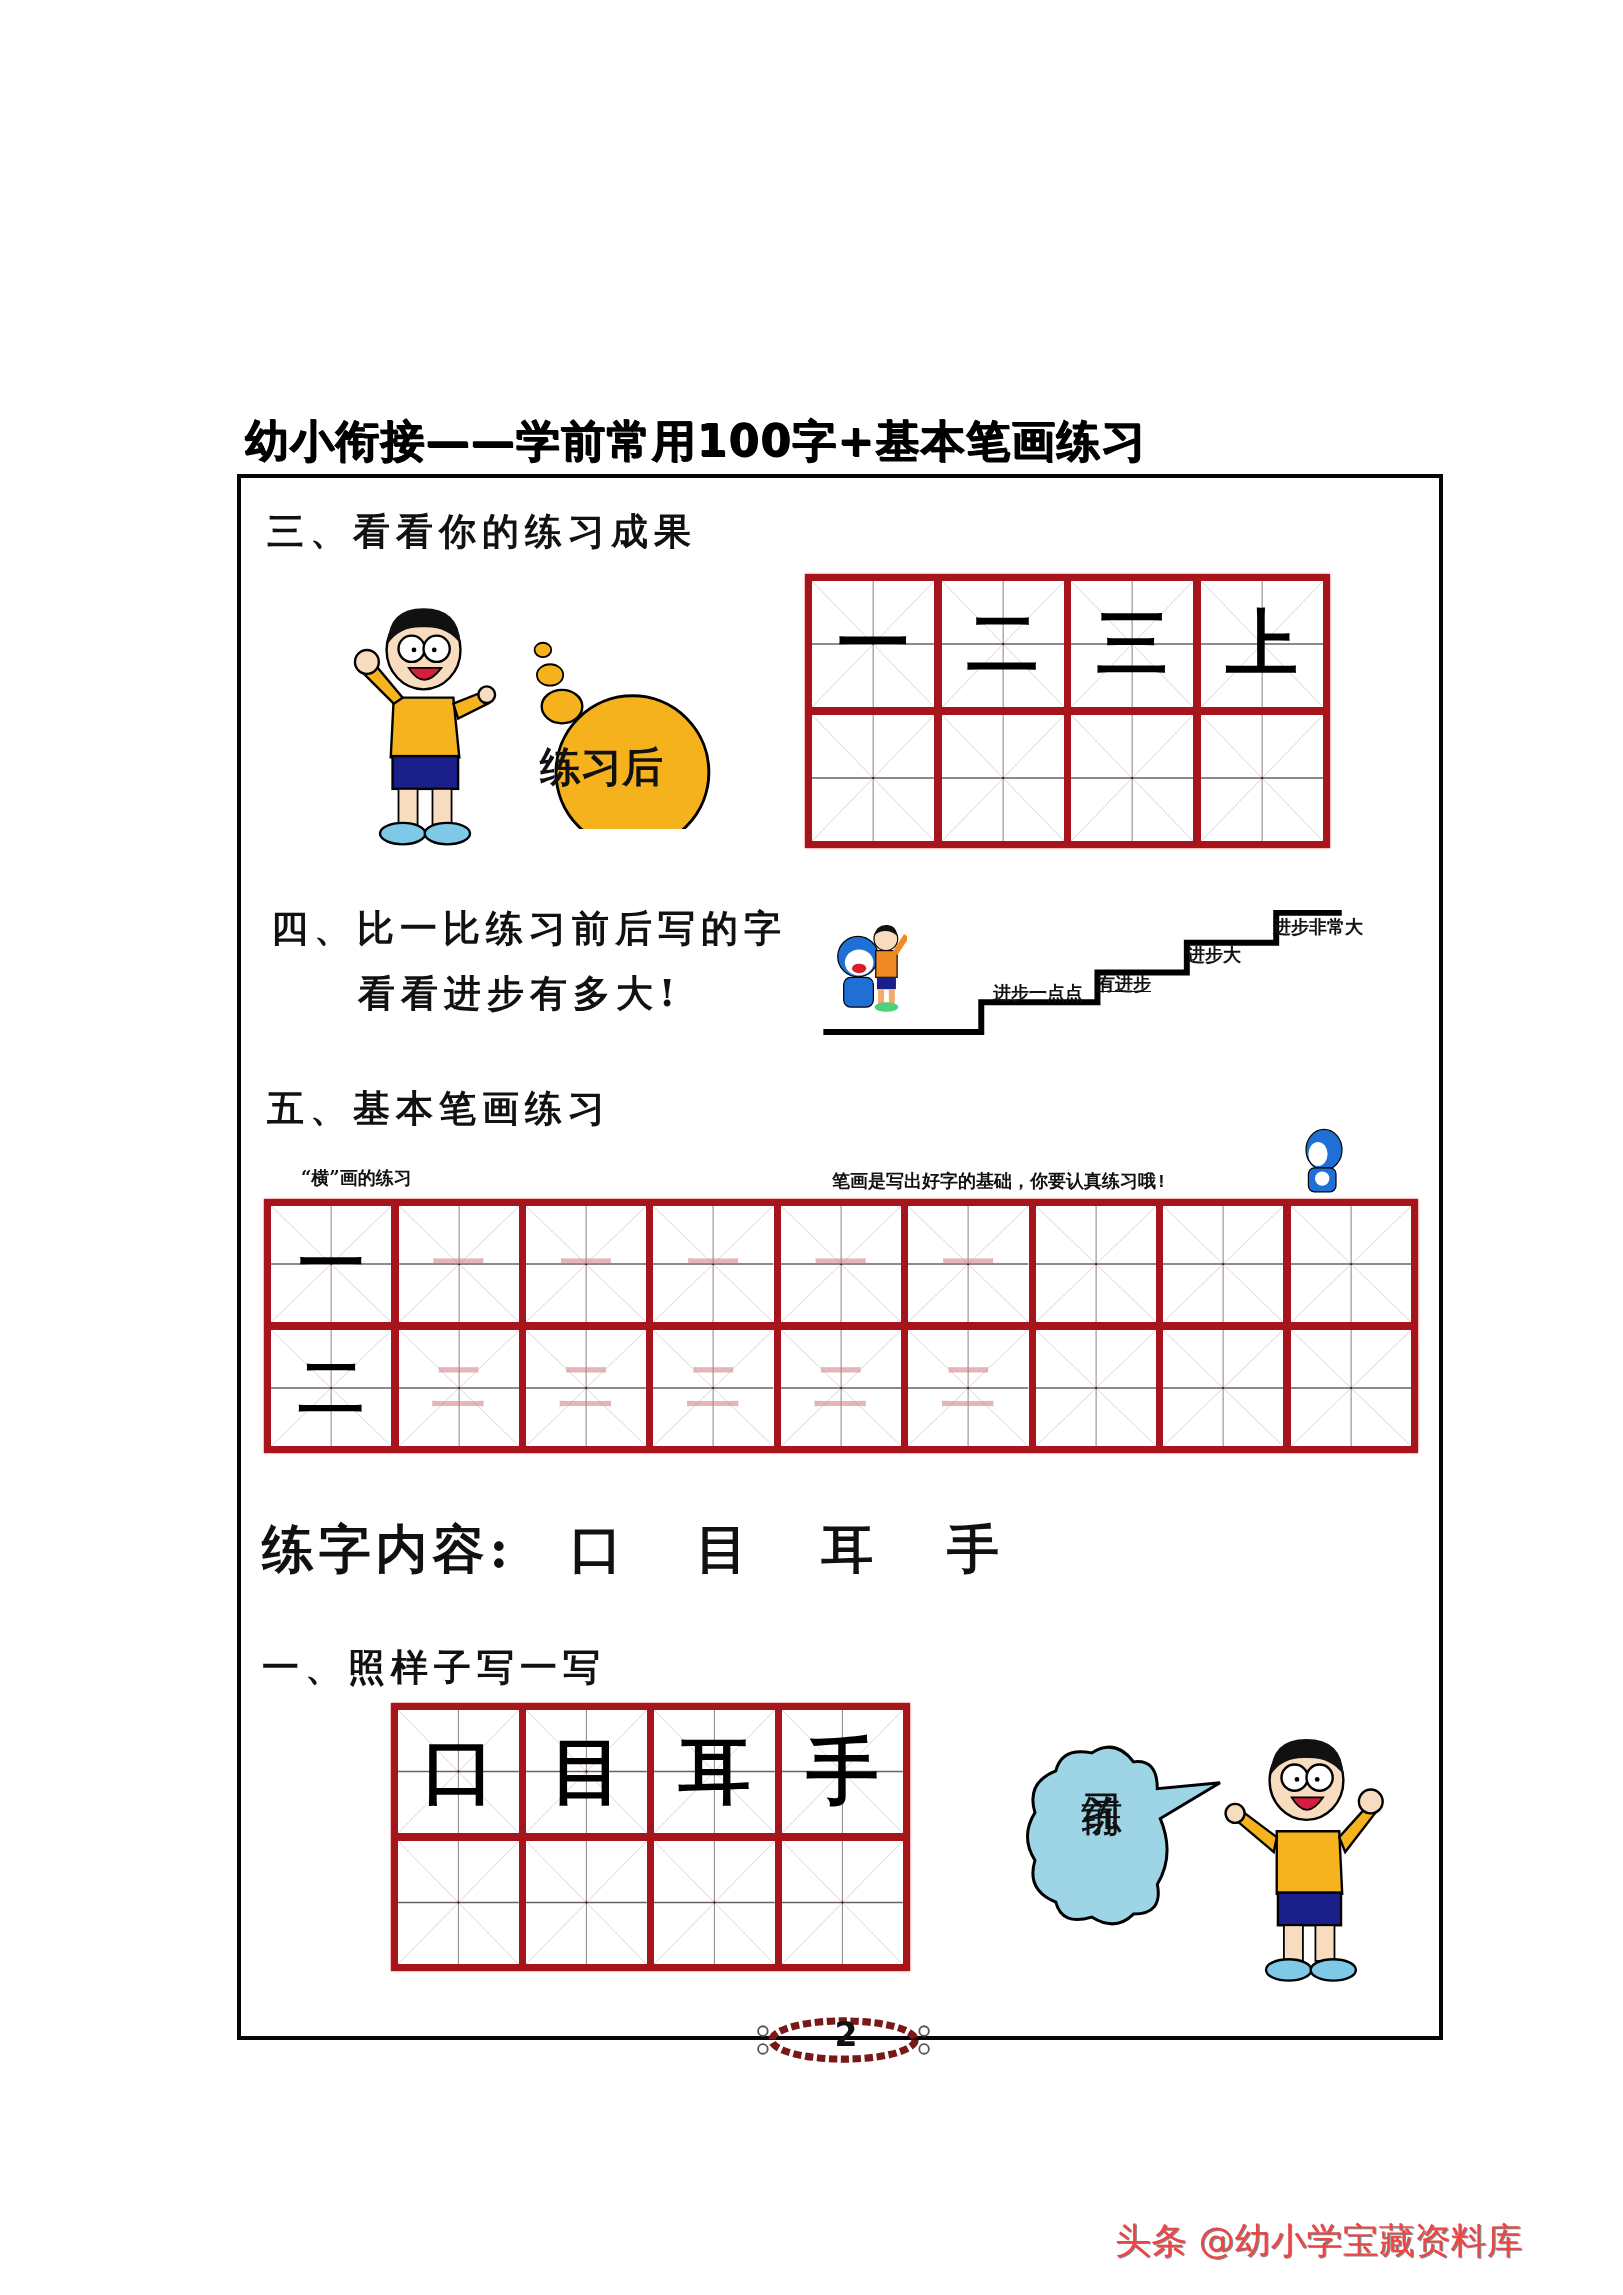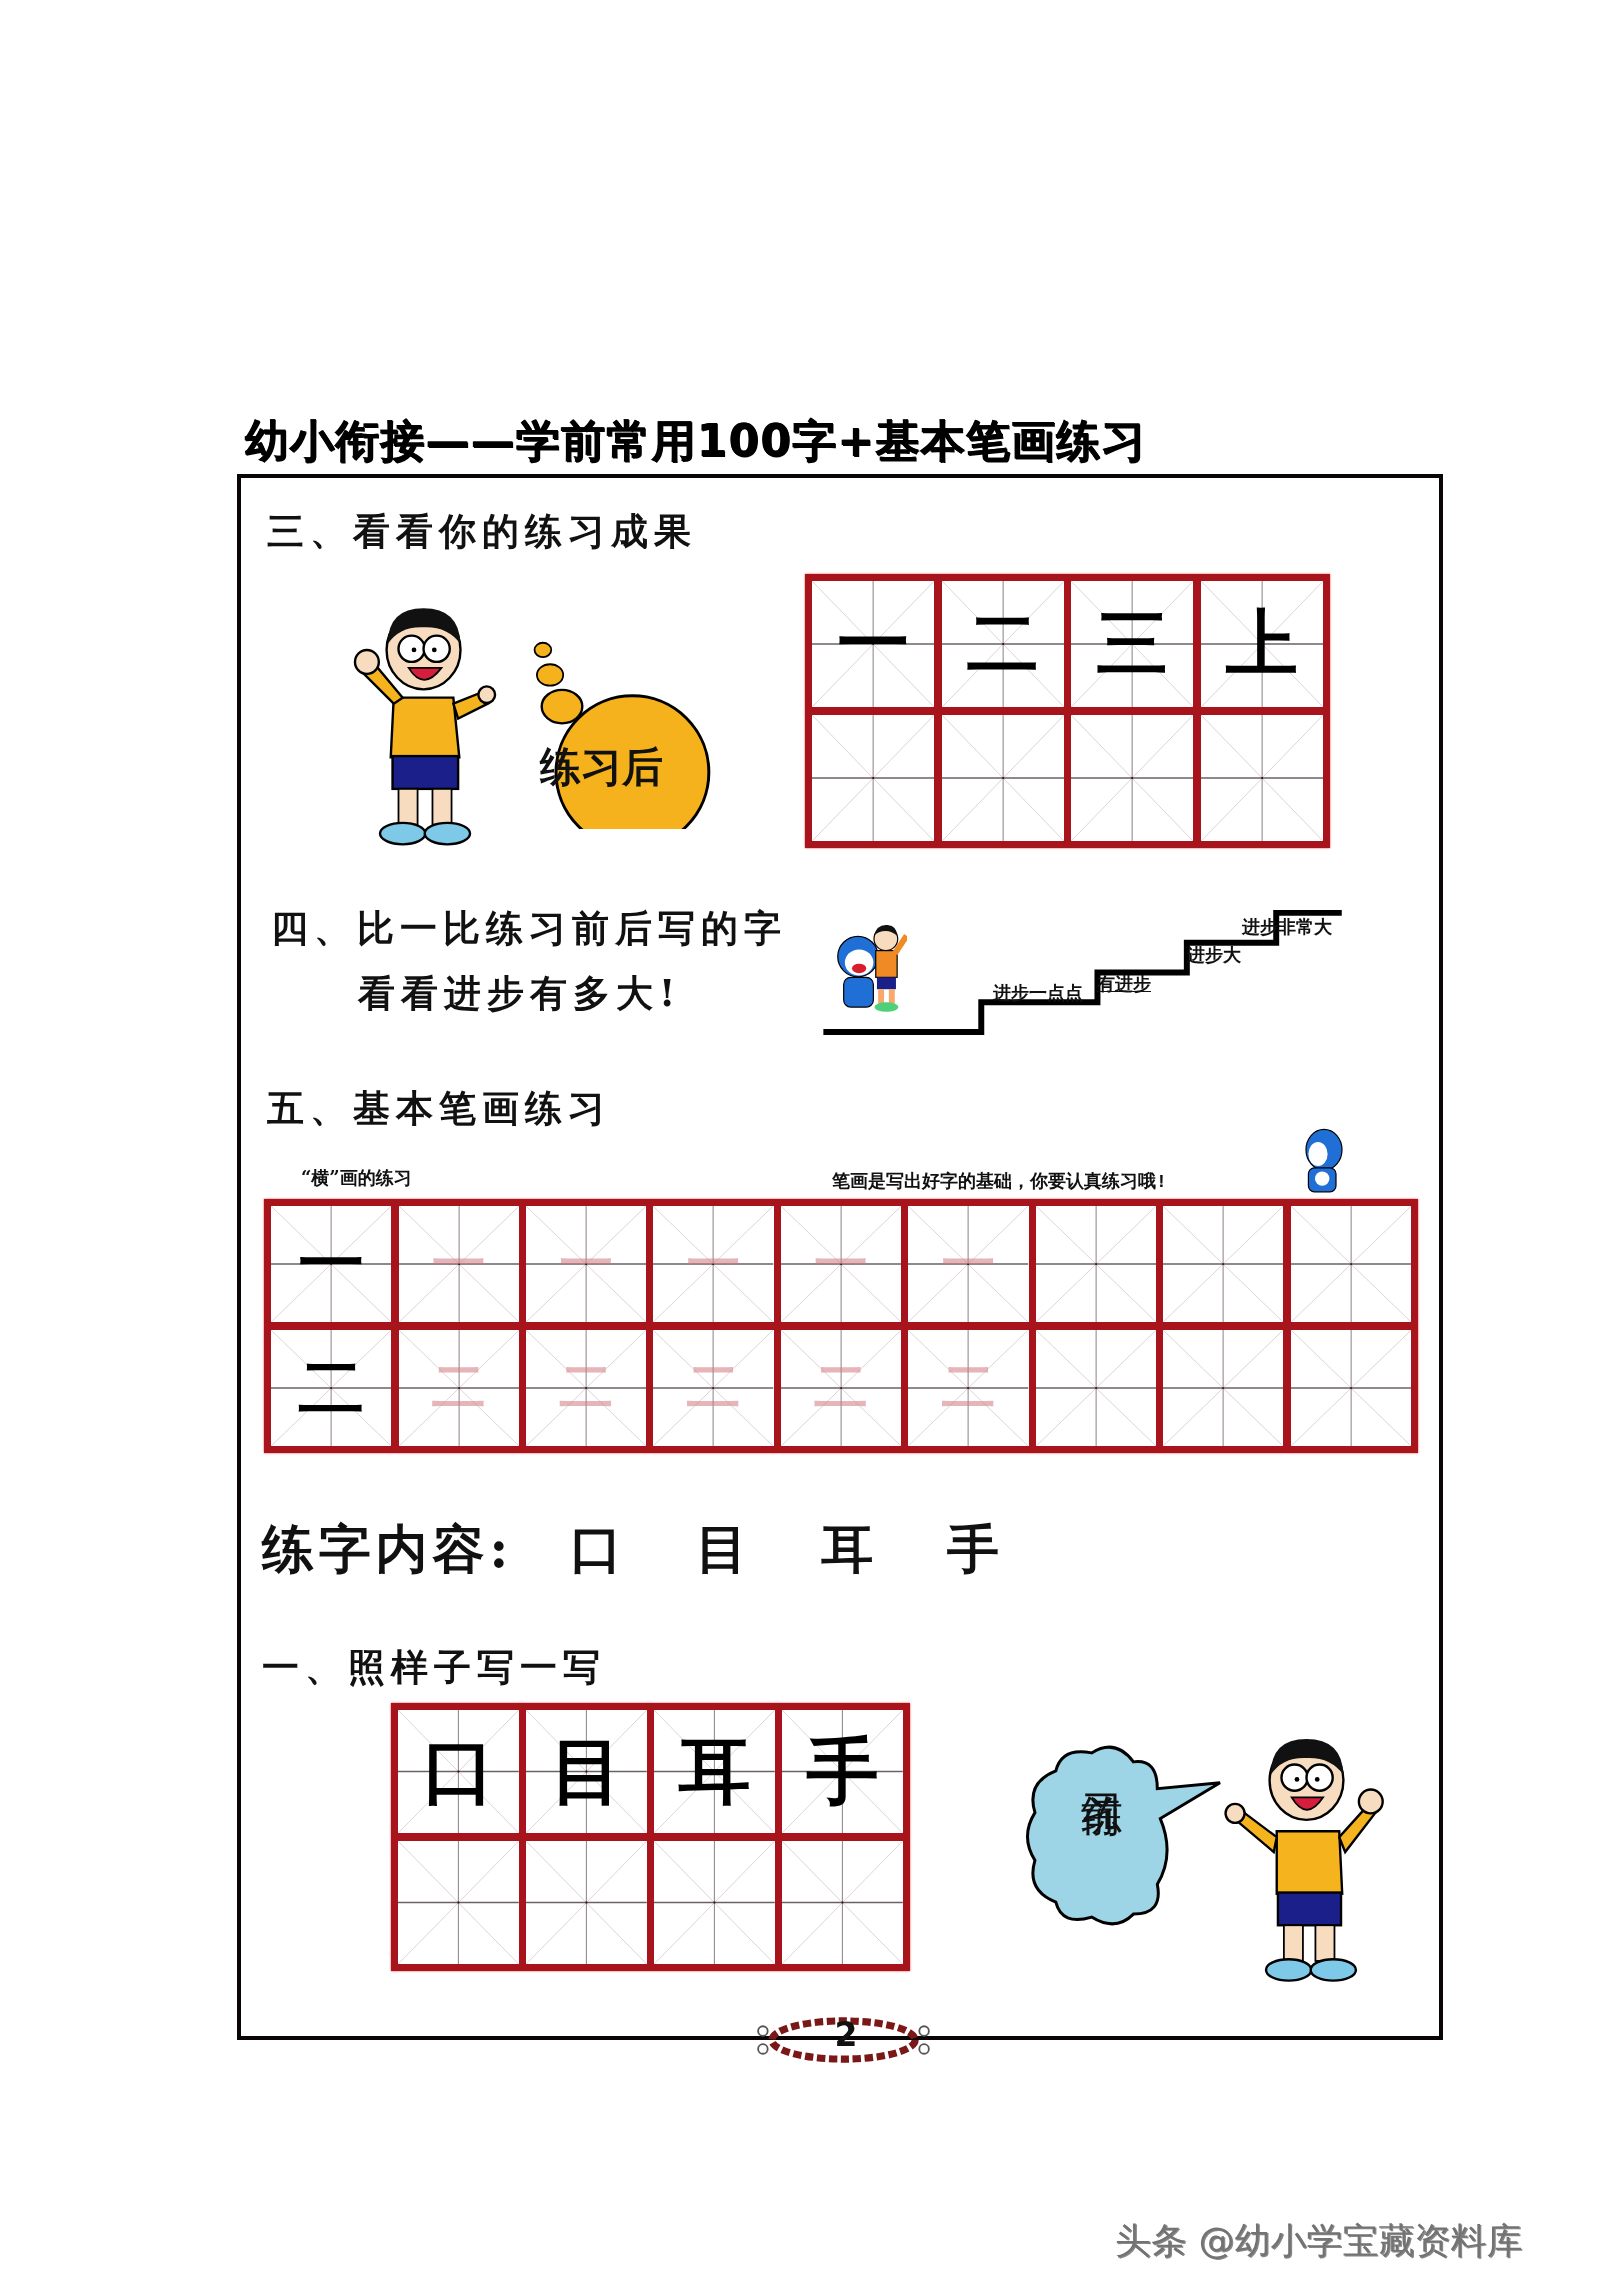--- a/index.html
+++ b/index.html
@@ -14,21 +14,21 @@
   .small { font-size: 18px; white-space: nowrap; font-weight: bold; }
   
   .grid { display: grid; background: #a8141c; gap: 7.2px; padding: 7.2px; box-sizing: border-box;
           box-shadow: 0 0 1.8px #e33; }
   .cell { position: relative; background: #fff; overflow: hidden; }
   .cell svg.guides { position: absolute; inset: 0; width: 100%; height: 100%; }
   .cell .ch { position: absolute; inset: 0; display: flex; align-items: center; justify-content: center;
               font-family: "DejaVu Serif", serif; font-weight: bold; color: #000; }
   .cell .ch.faint { color: rgba(210,120,130,0.55); }
   .stair-label { font-size: 18px; font-weight: bold; white-space: nowrap; }
-  .watermark { font-family: "DejaVu Sans", "Liberation Sans", sans-serif; font-size: 36px; color: #737373;
+  .watermark { font-family: "DejaVu Sans", "Liberation Sans", sans-serif; font-size: 36px; color: #ef4444;
                white-space: nowrap; text-shadow: 1.2px 1.2px 0 #888; }
 </style>
 </head>
 <body>
 
 <div class="abs title">幼小衔接——学前常用100字+基本笔画练习</div>
 
 <div class="abs frame"></div>
 
 <div class="abs sec" style="left:267px; top:507px;text-align:center;">三、看看你的练习成果</div>
@@ -157,21 +157,21 @@
     <rect x="90" y="130" width="10" height="25" fill="#f7a86a"></rect>
   <ellipse cx="86" cy="160" rx="20" ry="8" fill="#4ecf7a"></ellipse>
 </svg>
 
 <svg class="abs" style="left:823px; top:895px; width:537px; height:143px;" viewBox="0 0 900 240">
   <path d="M0 230 L265 230 L265 180 L460 180 L460 130 L610 130 L610 80 L760 80 L760 30 L870 30" fill="none" stroke="#000" stroke-width="10"></path>
 </svg>
 <div class="abs stair-label" style="left:993px; top:981px;">进步一点点</div>
 <div class="abs stair-label" style="left:1097px; top:972px;text-decoration:underline;">有进步</div>
 <div class="abs stair-label" style="left:1187px; top:943px;">进步大</div>
-<div class="abs stair-label" style="left:1242px; top:915px;">进步非常大</div>
+<div class="abs stair-label" style="left:1273px; top:915px;">进步非常大</div>
 
 <div class="abs sec" style="left:267px; top:1084px;">五、基本笔画练习</div>
 <div class="abs small" style="left:253px; top:1166px;margin-left:48px;">“横”画的练习</div>
 <div class="abs small" style="left:832px; top:1169px;font-family:Liberation Mono, monospace;">笔画是写出好字的基础，你要认真练习哦!</div>
 
 <svg class="abs" style="left:1300px; top:1127px; width:48px; height:69px;" viewBox="0 0 80 115">
   <ellipse cx="40" cy="38" rx="30" ry="34" fill="#1f6fd6" stroke="#000" stroke-width="2"></ellipse>
   <ellipse cx="30" cy="45" rx="16" ry="20" fill="#fff"></ellipse>
   <rect x="14" y="68" width="46" height="40" rx="10" fill="#1f6fd6" stroke="#000" stroke-width="2"></rect>
   <circle cx="37" cy="86" r="12" fill="#fff"></circle>

